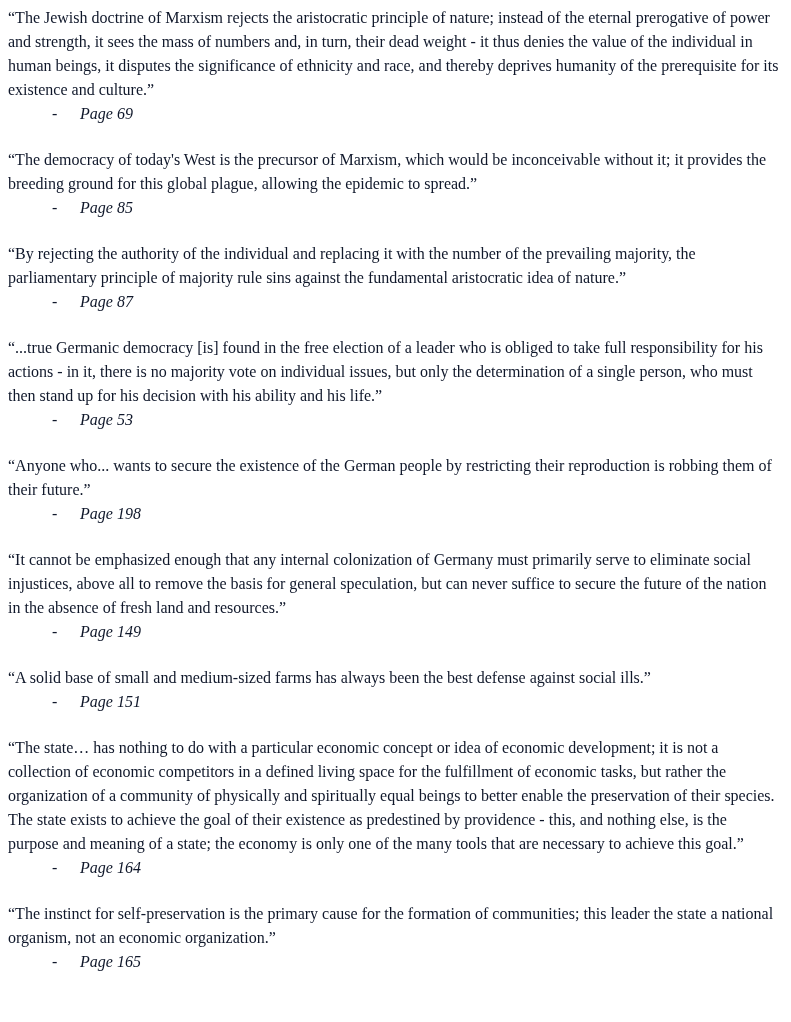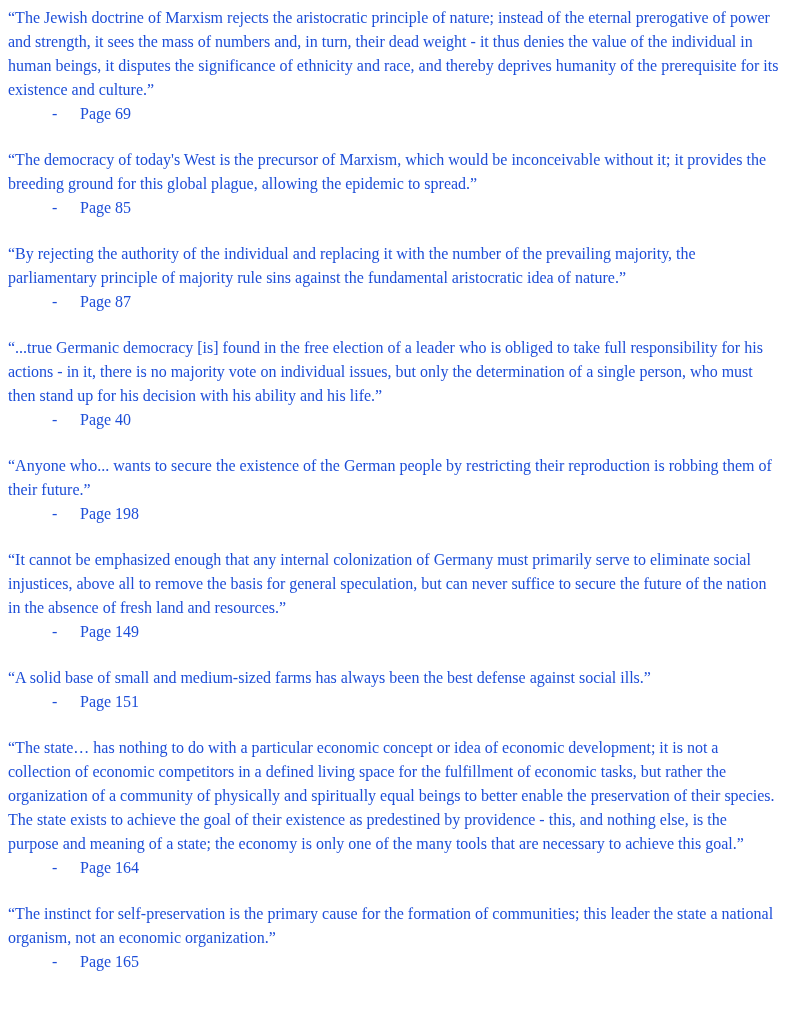--- a/index.html
+++ b/index.html
@@ -9,34 +9,35 @@
   }
   .doc-page {
     width: 791px;
     min-height: 1022px;
     box-sizing: border-box;
     background: #ffffff;
     padding: 6px 10px 0 8px;
     font-family: "Liberation Serif", "DejaVu Serif", serif;
     font-size: 16px;
     line-height: 24px;
-    color: #1d4ed8;
+    color: #0f172a;
     overflow: hidden;
   }
   .quote-block {
     margin: 0 0 22px 0;
   }
   .quote-text {
     margin: 0;
     padding: 0;
     white-space: pre-line;
     text-align: left;
   }
   .page-ref {
     padding-left: 44px;
+    font-style: italic;
   }
   .page-ref .dash {
     display: inline-block;
     width: 28px;
   }
 </style>
 </head>
 <body>
 
 <div class="doc-page">
@@ -58,21 +59,21 @@
   <div class="quote-block">
     <p class="quote-text">“By rejecting the authority of the individual and replacing it with the number of the prevailing majority, the parliamentary principle of majority rule sins against the fundamental aristocratic idea of nature.”</p>
     <div class="page-ref">
       <span class="dash">-</span><span>Page 87</span>
     </div>
   </div>
 
   <div class="quote-block">
     <p class="quote-text">“...true Germanic democracy [is] found in the free election of a leader who is obliged to take full responsibility for his actions - in it, there is no majority vote on individual issues, but only the determination of a single person, who must then stand up for his decision with his ability and his life.”</p>
     <div class="page-ref">
-      <span class="dash">-</span><span>Page 40</span>
+      <span class="dash">-</span><span>Page 53</span>
     </div>
   </div>
 
   <div class="quote-block">
     <p class="quote-text">“Anyone who... wants to secure the existence of the German people by restricting their reproduction is robbing them of their future.”</p>
     <div class="page-ref">
       <span class="dash">-</span><span>Page 198</span>
     </div>
   </div>
 

